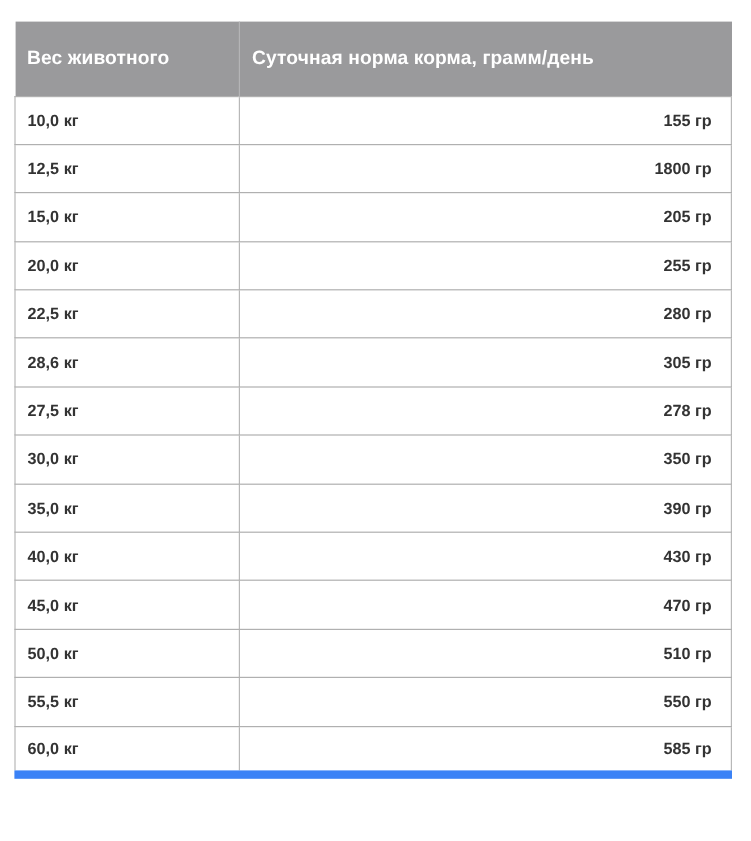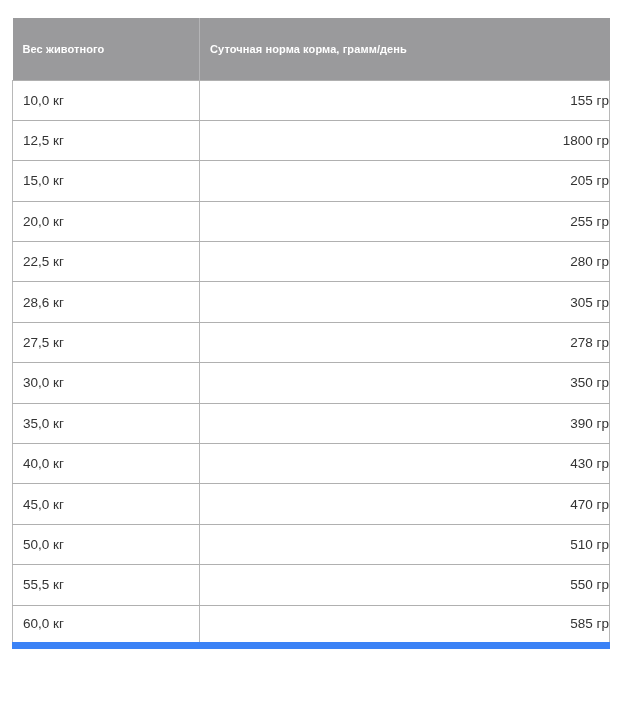--- a/index.html
+++ b/index.html
@@ -36,41 +36,41 @@
     table-layout: fixed;
     background: #ffffff;
   }
 
   table.feed-table col.col-weight { width: 187px; }
   table.feed-table col.col-norm   { width: 410px; }
 
   thead th {
     background: #9a9a9c;
     color: #ffffff;
-    font-size: 11px;
+    font-size: 16px;
     font-weight: bold;
     text-align: left;
     height: 62px;
     padding: 0 0 0 10px;
     vertical-align: middle;
     letter-spacing: 0.1px;
     border: none;
     box-sizing: border-box;
   }
 
   thead th.th-weight {
     border-right: 1px solid #b4b4b6;
   }
 
   tbody td {
     height: 40.4px;
-    padding: 0 0 0 10px;
+    padding: 0 16px 0 10px;
     vertical-align: middle;
     font-size: 13.5px;
-    font-weight: normal;
+    font-weight: bold;
     color: #333333;
     background: #ffffff;
     border-bottom: 1px solid #b0b0b0;
     border-right: 1px solid #b8b8b8;
     box-sizing: border-box;
     white-space: nowrap;
   }
 
   tbody td.cell-weight {
     border-left: 1px solid #b8b8b8;

